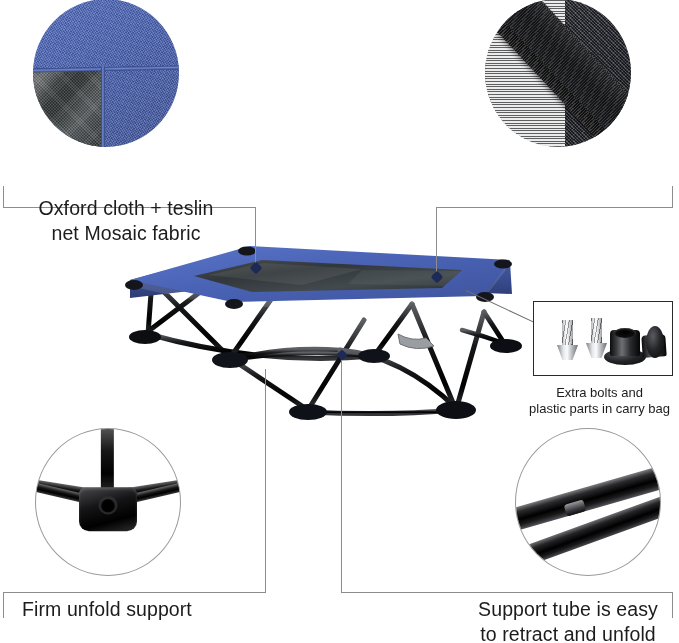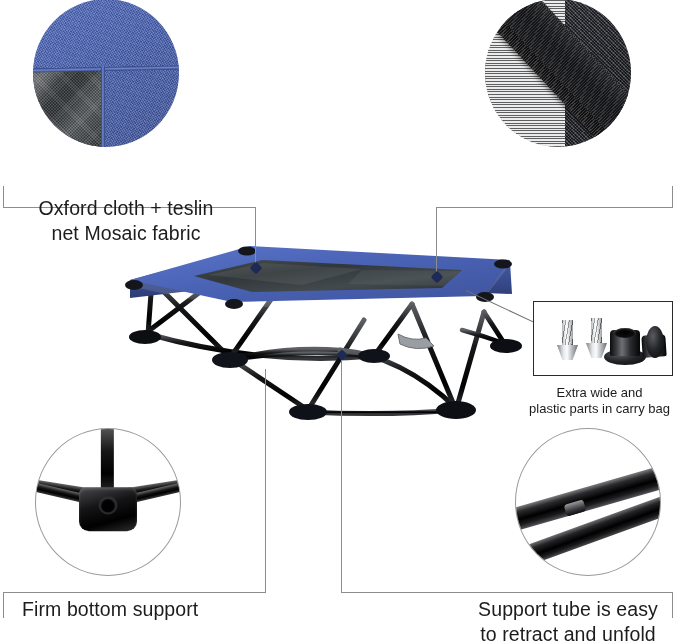--- a/index.html
+++ b/index.html
@@ -336,21 +336,21 @@
     <div class="bushing-bore" style="left:80px; top:26px; width:22px; height:10px;"></div>
 
     <div class="bushing-body" style="left:108px; top:33px; width:24px; height:22px; transform:rotate(-4deg);"></div>
     <div class="bushing-flange" style="left:112px; top:24px; width:18px; height:32px;"></div>
   </div>
 
   <div class="callout-text ta-center" style="left:6px; top:156px; width:240px;margin-top:40px;">Oxford cloth + teslin
 net Mosaic fabric</div>
 
 
-  <div class="caption-text" style="left:22px; top:597px; width:260px;">Firm bottom support</div>
+  <div class="caption-text" style="left:22px; top:597px; width:260px;">Firm unfold support</div>
 
   <div class="caption-text ta-center" style="left:462px; top:597px; width:212px;">Support tube is easy
 to retract and unfold</div>
 
-  <div class="parts-caption" style="left:520px; top:385px; width:159px;">Extra wide and
+  <div class="parts-caption" style="left:520px; top:385px; width:159px;">Extra bolts and
 plastic parts in carry bag</div>
 
 </div>
 
 </body></html>

